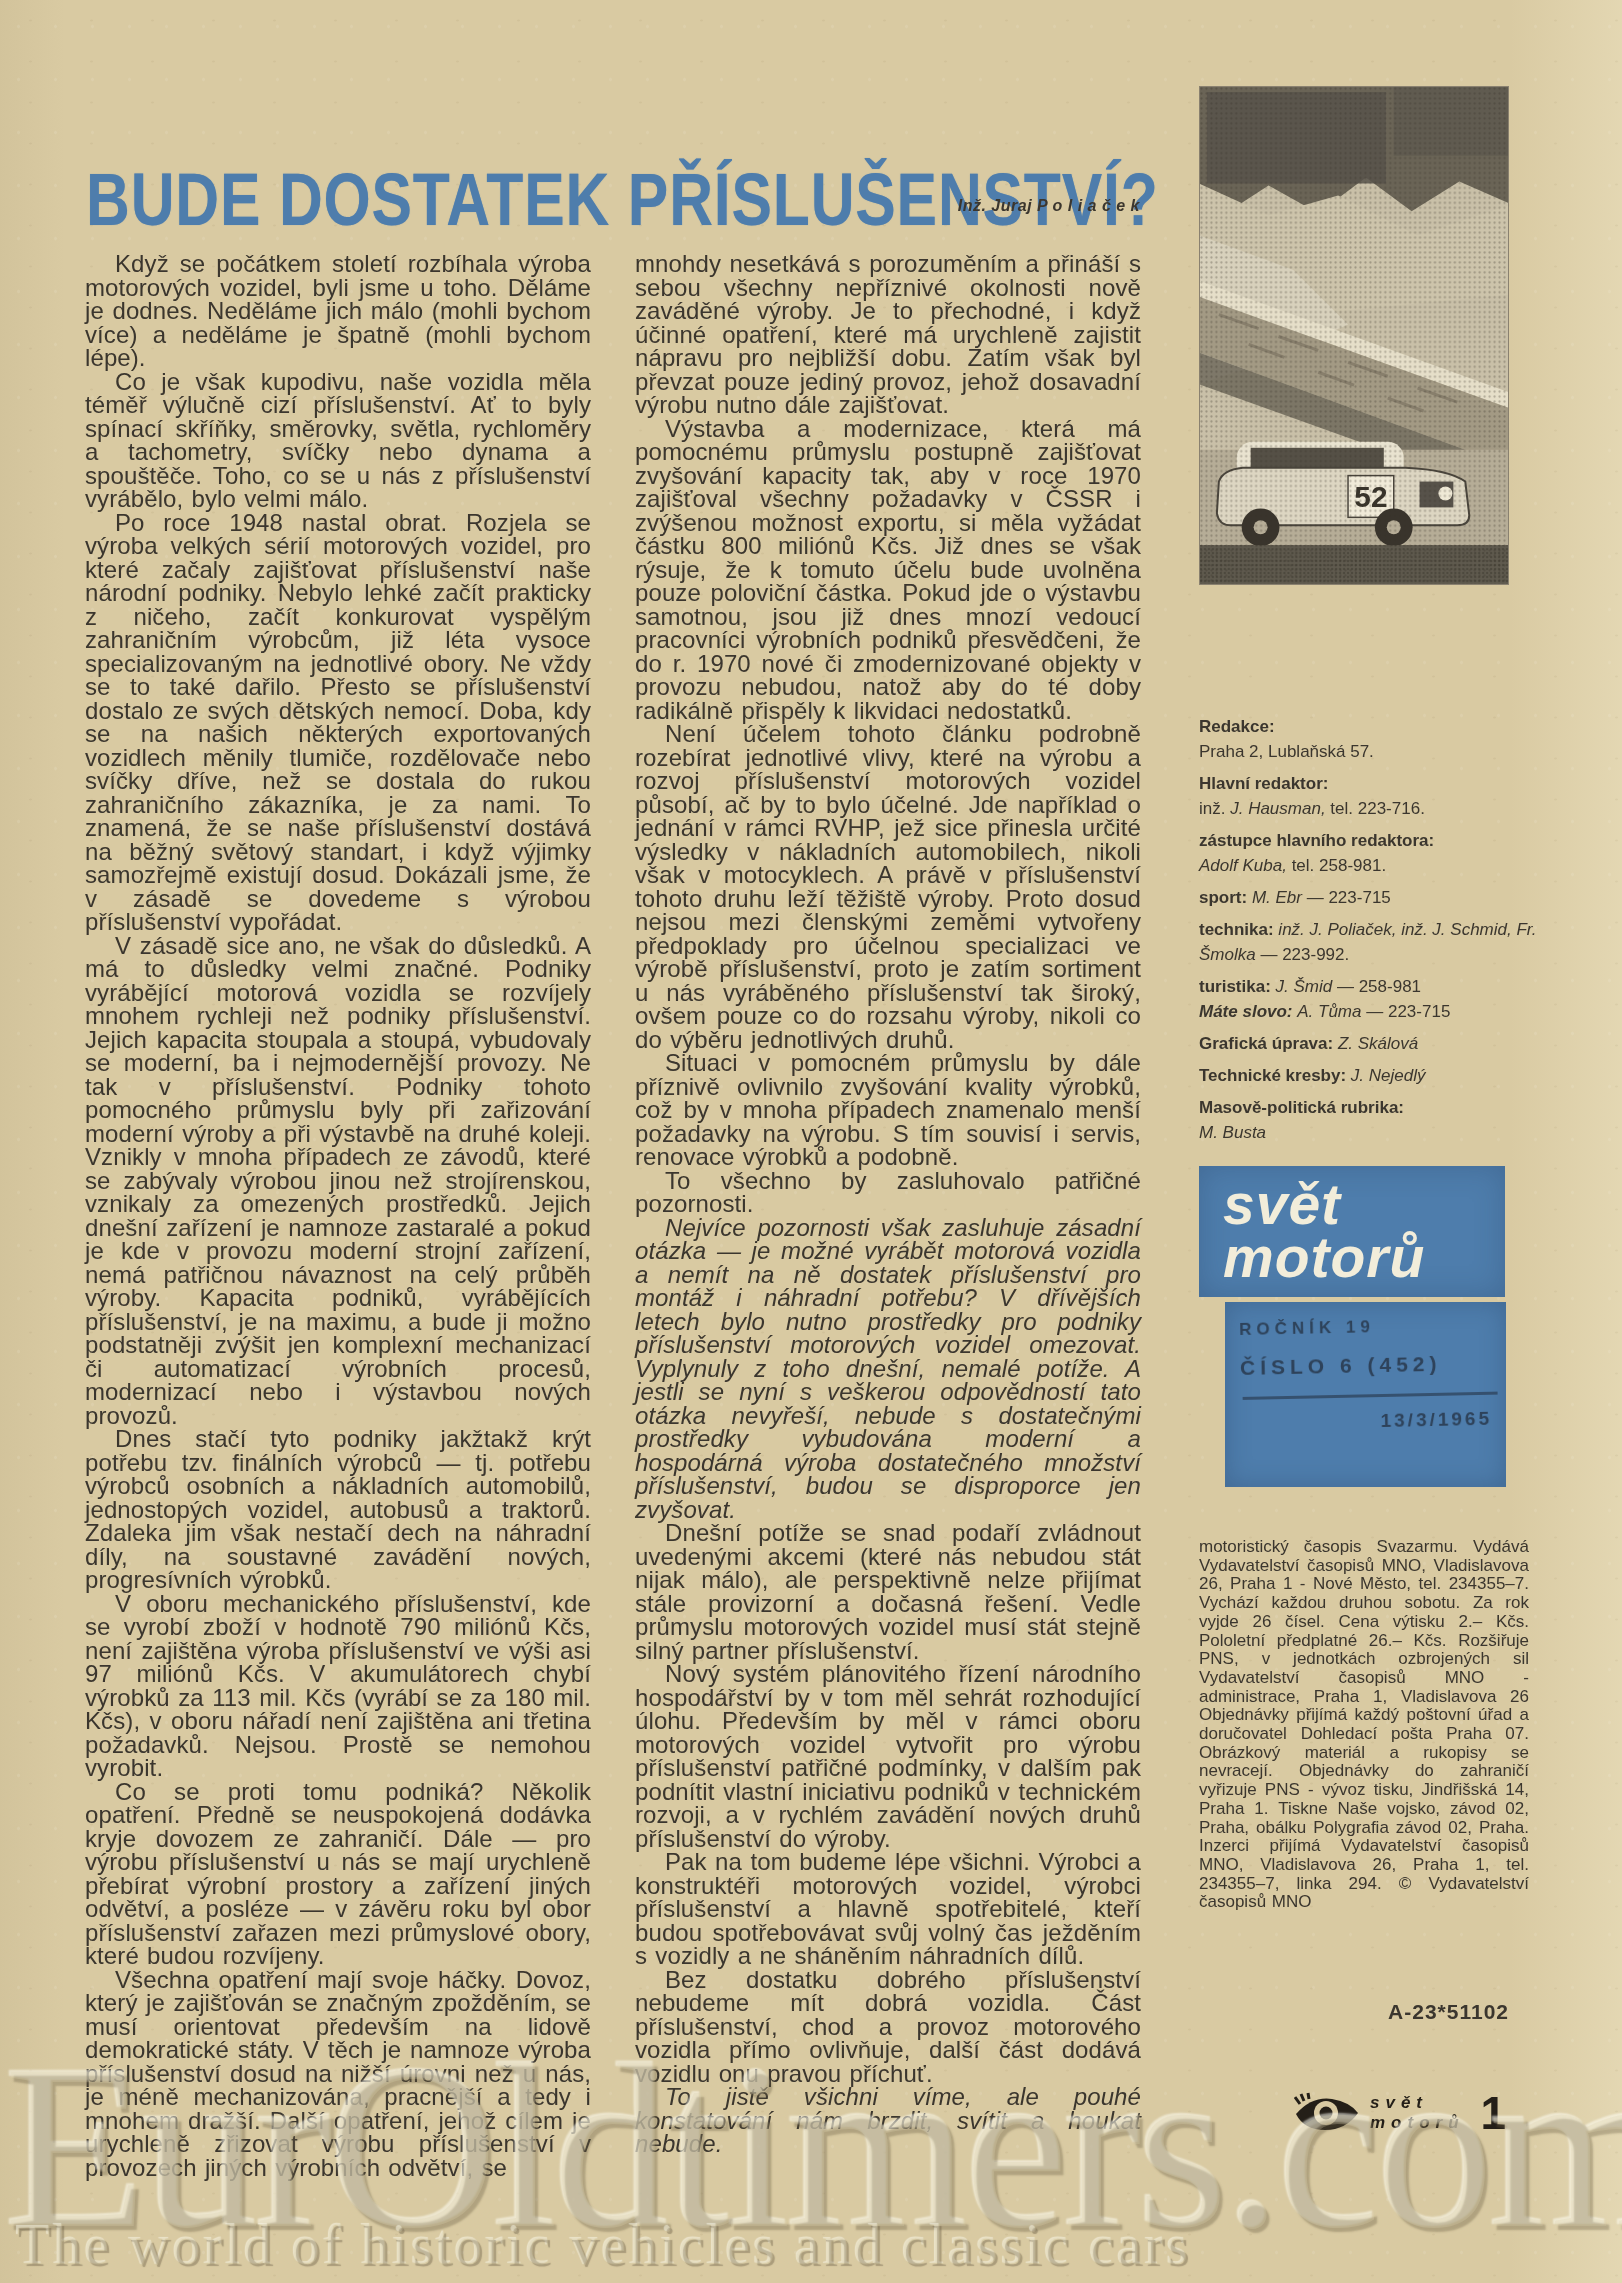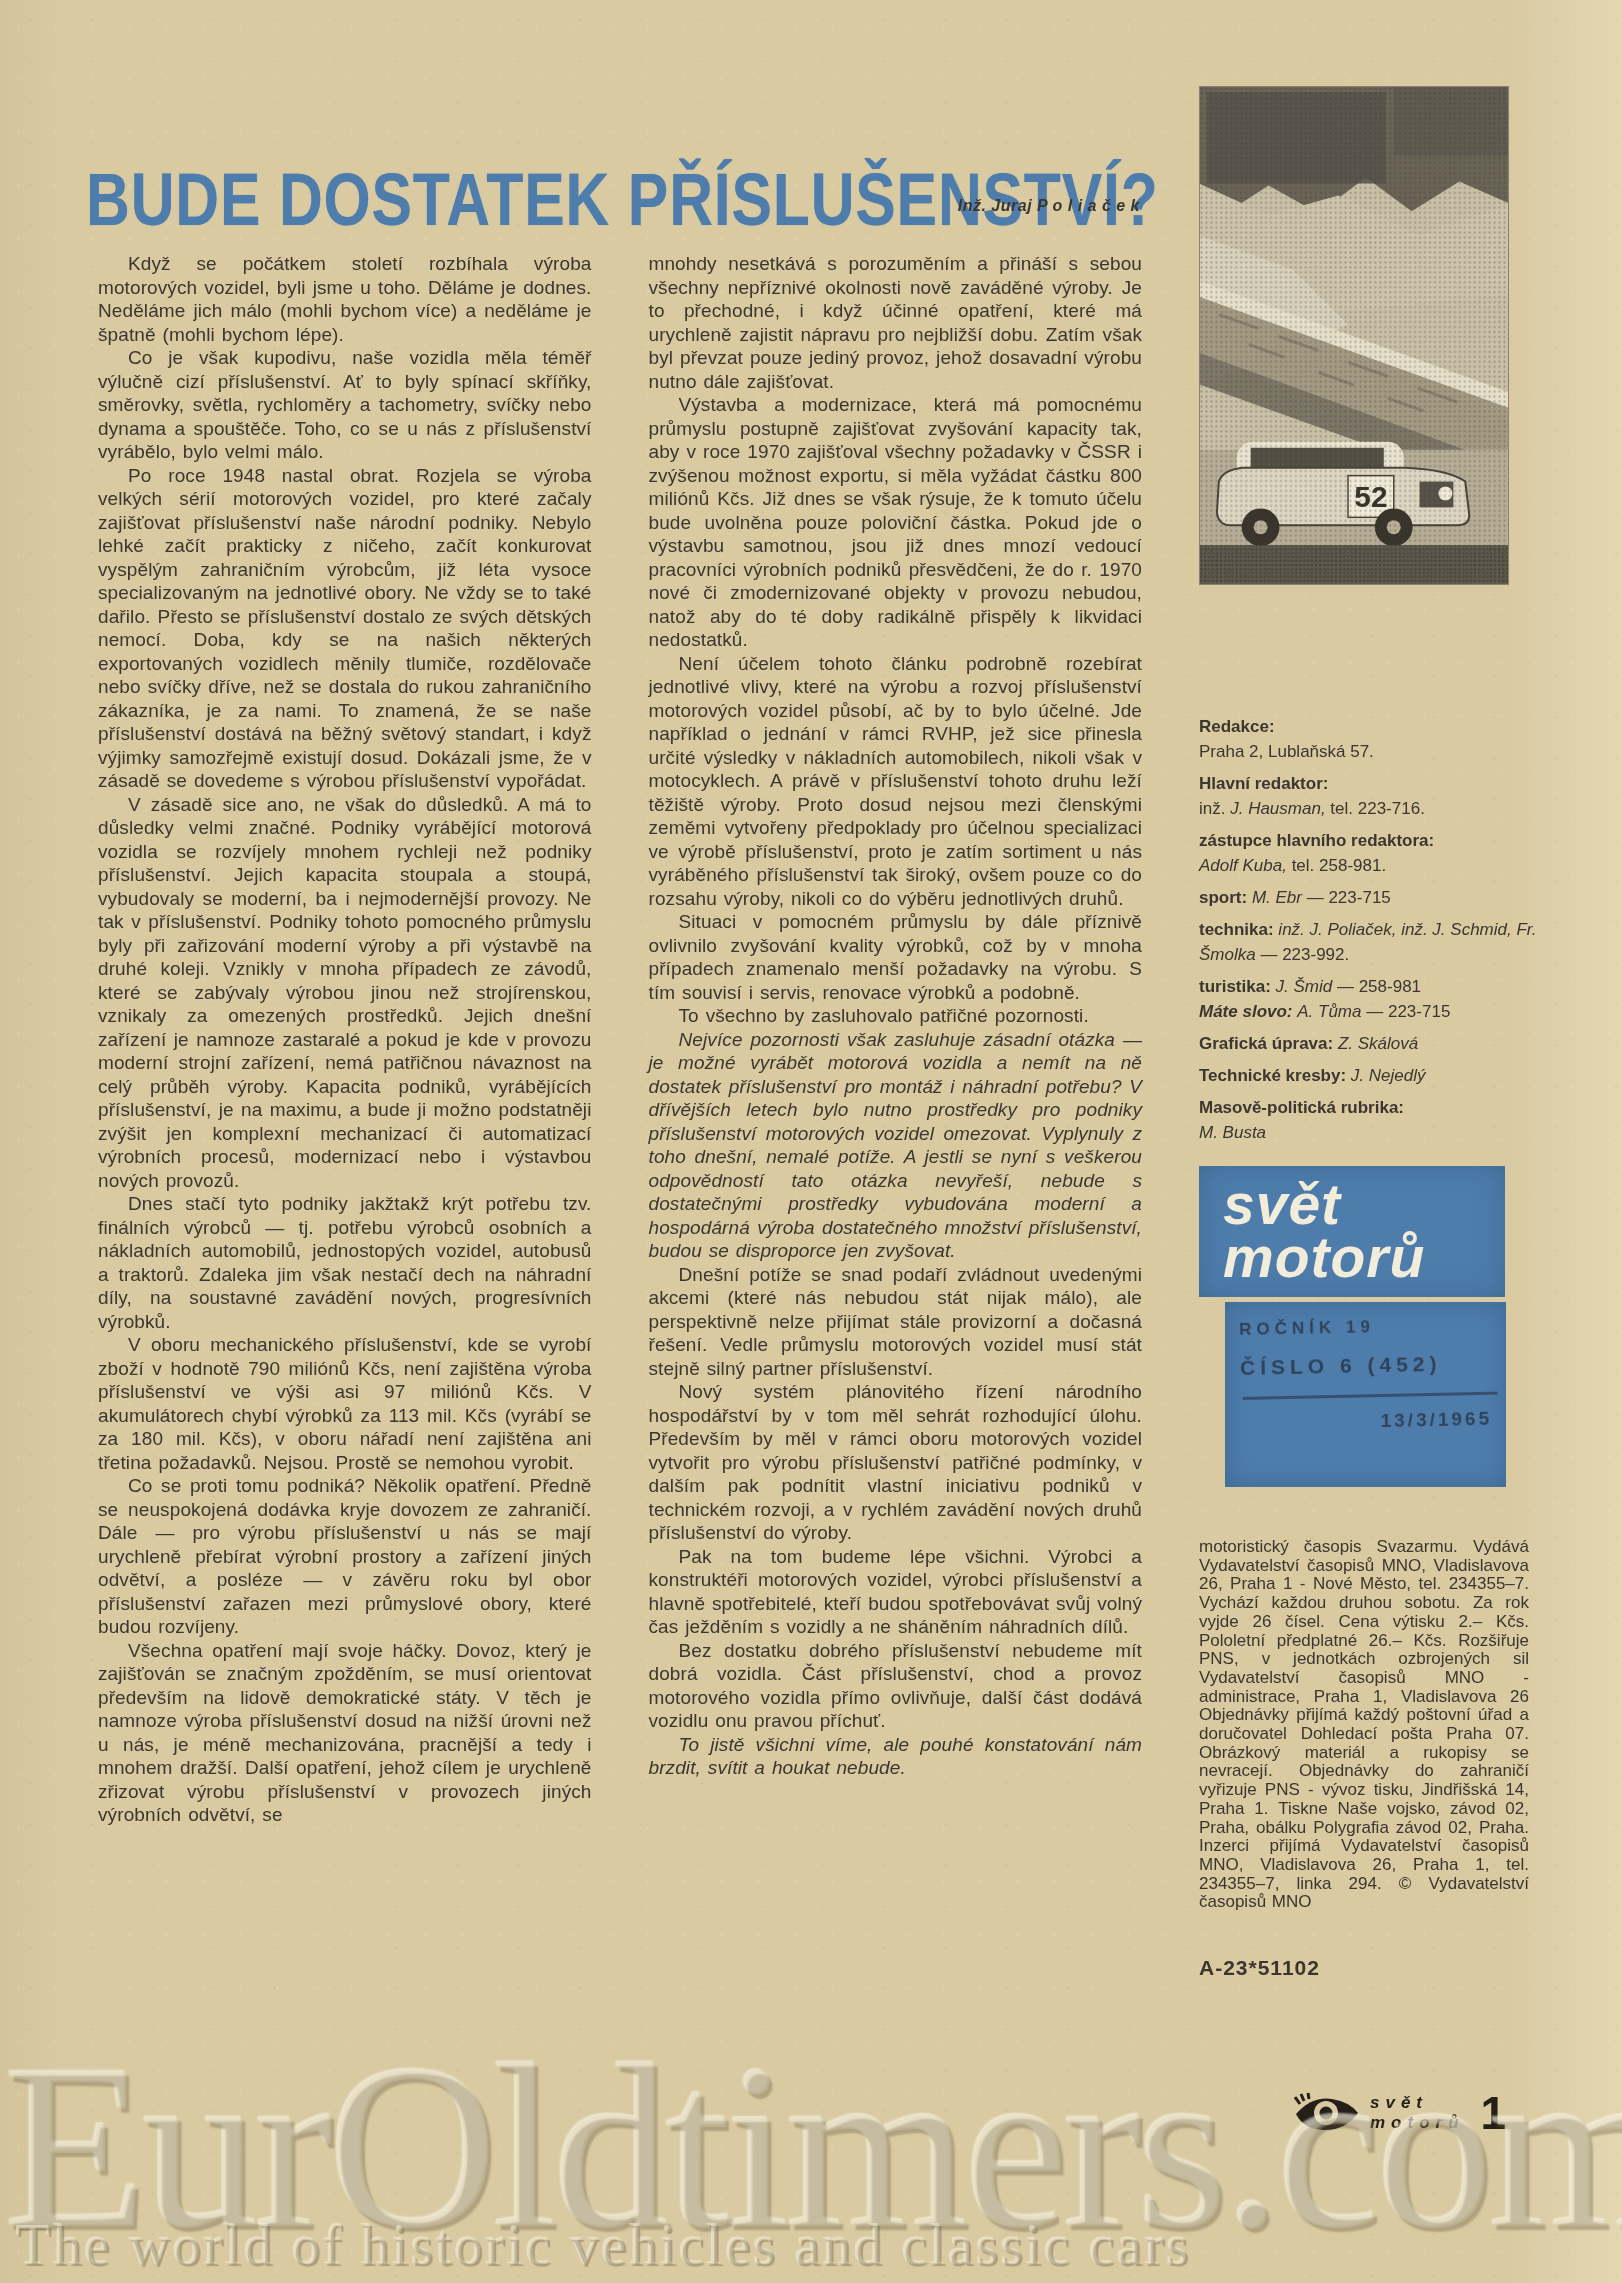--- a/index.html
+++ b/index.html
@@ -16,21 +16,21 @@
   }
   .title{
     position:absolute;left:86px;top:107px;
     font-size:74px;font-weight:700;color:#4e7dac;
     white-space:nowrap;letter-spacing:1px;
     transform:scaleX(.82);transform-origin:left top;
     text-shadow:0 0 1px rgba(78,125,172,.6);
   }
   .author{position:absolute;left:85px;top:197px;width:1055px;text-align:right;font-weight:700;font-size:16px;letter-spacing:0.5px;font-style:italic;}
   .columns{position:absolute;left:85px;top:252px;width:1057px;display:flex;gap:44px;}
-  .col{width:506px;text-align:justify;font-size:19px;line-height:23.5px;letter-spacing:0.1px;word-spacing:1.5px;margin-left:13px;}
+  .col{width:506px;text-align:justify;font-size:24px;line-height:23.5px;letter-spacing:0.1px;word-spacing:1.5px;}
   .col p{margin:0;text-indent:30px;}
   .col p.noindent{text-indent:0;}
   .col p.italic{font-style:italic;}
 
   
   .photo{position:absolute;left:1199px;top:86px;width:310px;height:499px;}
   .redakce{position:absolute;left:1199px;top:714px;width:338px;font-size:17px;line-height:25px;}
   .red-line span.b{font-weight:700;}
   .red-line span.i{font-style:italic;}
   .red-line span.bi{font-weight:700;font-style:italic;}
@@ -46,21 +46,21 @@
     margin-top:5px;margin-left:26px;width:281px;height:185px;background:#4e7dac;box-sizing:border-box;
     padding:18px 0 0 14px;box-shadow:inset 0 0 26px rgba(30,50,80,.28);
   }
   .stamp{color:#273649;font-weight:700;opacity:.82;filter:blur(0.3px);transform:rotate(-1.2deg);transform-origin:left top;}
   .stamp .vol{font-size:17px;letter-spacing:5px;}
   .stamp .iss{font-size:21px;letter-spacing:5px;margin-top:16px;}
   .stamp .rule{height:3px;background:#273649;opacity:.75;margin:17px 10px 0 2px;}
   .stamp .date{font-size:19px;letter-spacing:3px;margin-top:13px;text-align:right;padding-right:16px;}
 
   .imprint{position:absolute;left:1199px;top:1526px;width:330px;font-size:17px;line-height:18.7px;text-align:justify;word-spacing:1px;margin-top:12px;}
-  .print-code{position:absolute;left:1199px;top:1956px;width:310px;text-align:left;font-weight:700;font-size:21px;letter-spacing:1px;}
+  .print-code{position:absolute;left:1199px;top:2000px;width:310px;text-align:right;font-weight:700;font-size:21px;letter-spacing:1px;}
   .footer-logo{position:absolute;left:1294px;top:2086px;display:flex;align-items:center;gap:10px;}
   .footer-logo .wordmark{font-size:17px;font-weight:700;font-style:italic;letter-spacing:6px;line-height:1.15;color:#241f18;}
   .footer-logo .page-num{font-size:46px;font-weight:700;color:#241f18;margin-left:6px;}
 
   
   .wm{pointer-events:none;font-family:"Liberation Serif", serif;position:absolute;white-space:nowrap;}
   .wm1{
     left:4px;top:2030px;font-size:235px;line-height:1;letter-spacing:-5px;
     color:rgba(219,207,172,.28);
     text-shadow:3px 4px 2px rgba(100,88,64,.35), -2px -2px 2px rgba(255,255,246,.55);

